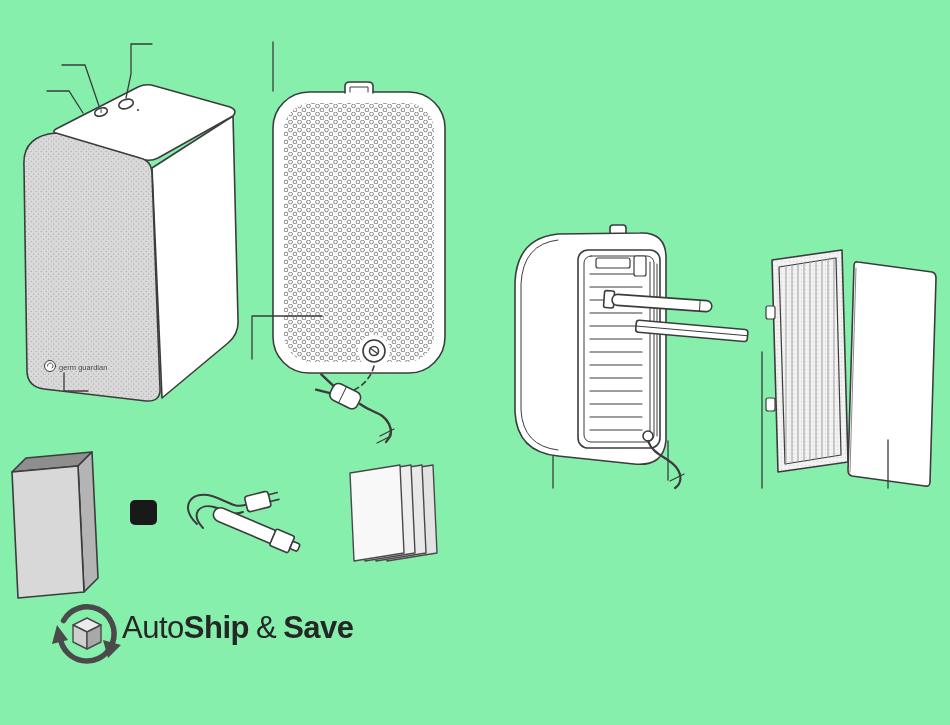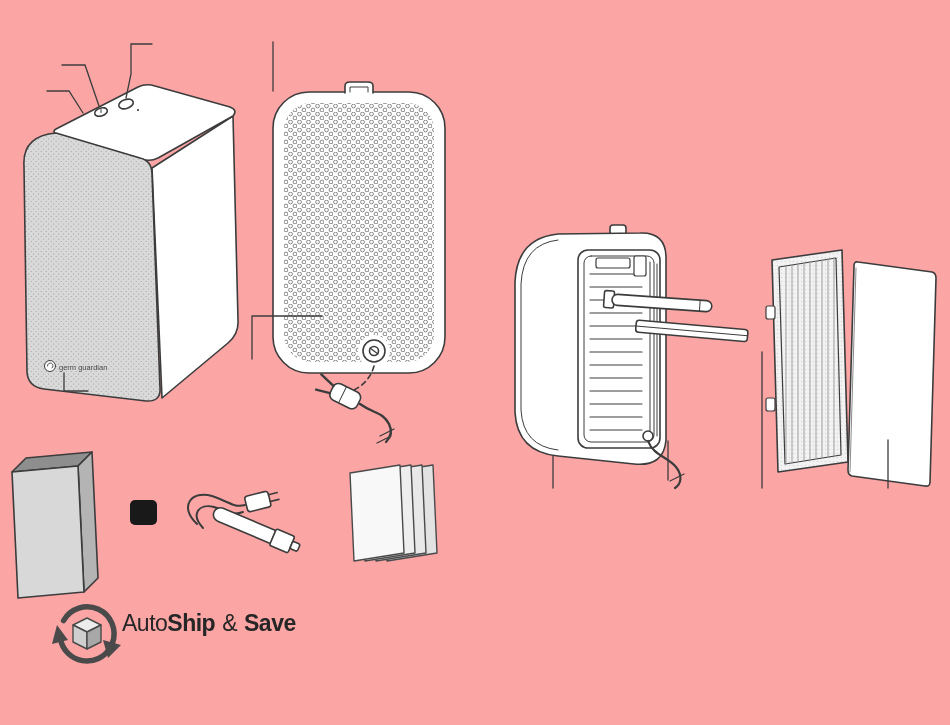--- a/index.html
+++ b/index.html
@@ -1,21 +1,21 @@
 <!DOCTYPE html>
 <html><head>
 <meta charset="utf-8">
 <style>
   * { margin:0; padding:0; box-sizing:border-box; }
   html,body { width:950px; height:725px; background:#ffffff; font-family:"Liberation Sans", sans-serif; }
-  .canvas { position:relative; width:950px; height:725px; background:#fca5a5; overflow:hidden; }
+  .canvas { position:relative; width:950px; height:725px; background:#86efac; overflow:hidden; }
   .art { position:absolute; left:0; top:0; }
   .autoship-text {
     position:absolute; left:122px; top:610px;
-    font-size:23px; line-height:1.15; color:#262626; letter-spacing:-0.5px;
+    font-size:31px; line-height:1.15; color:#262626; letter-spacing:-0.5px;
     white-space:nowrap;
   }
   .autoship-text .bold { font-weight:bold; }
   .autoship-text .amp { font-weight:normal; margin:0 7px; }
 </style>
 </head>
 <body>
 
 <div class="canvas">
 

